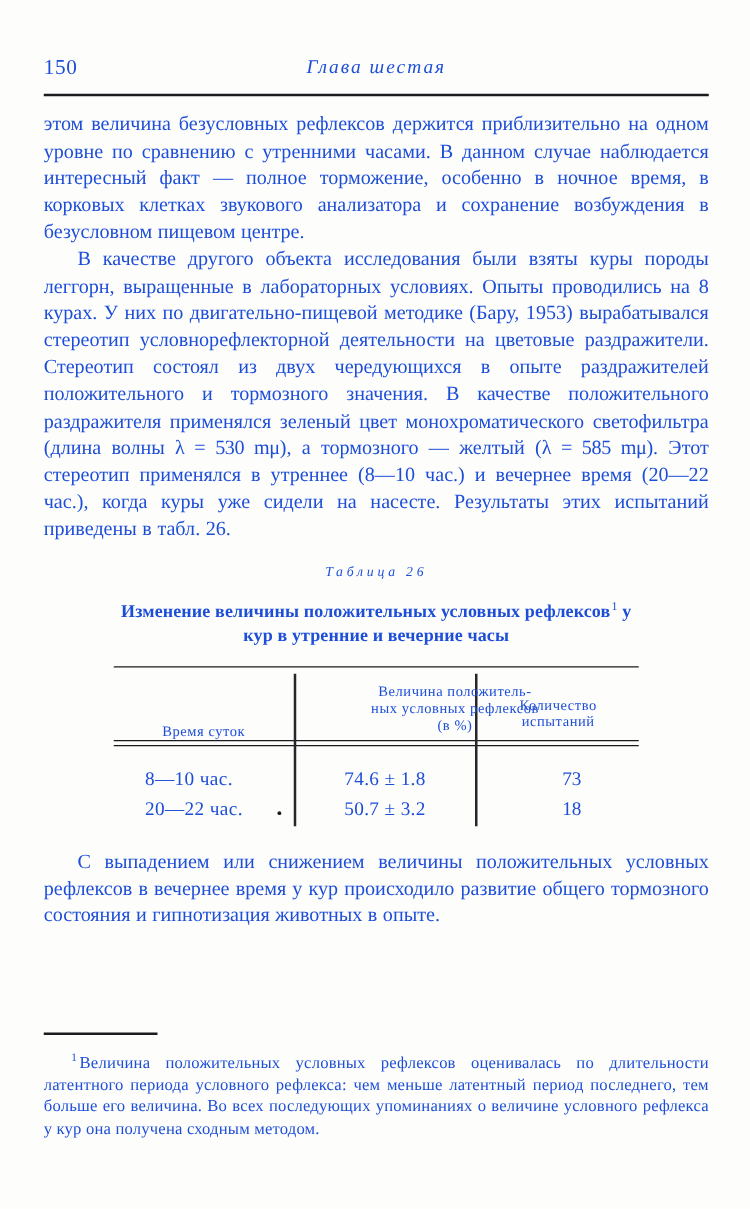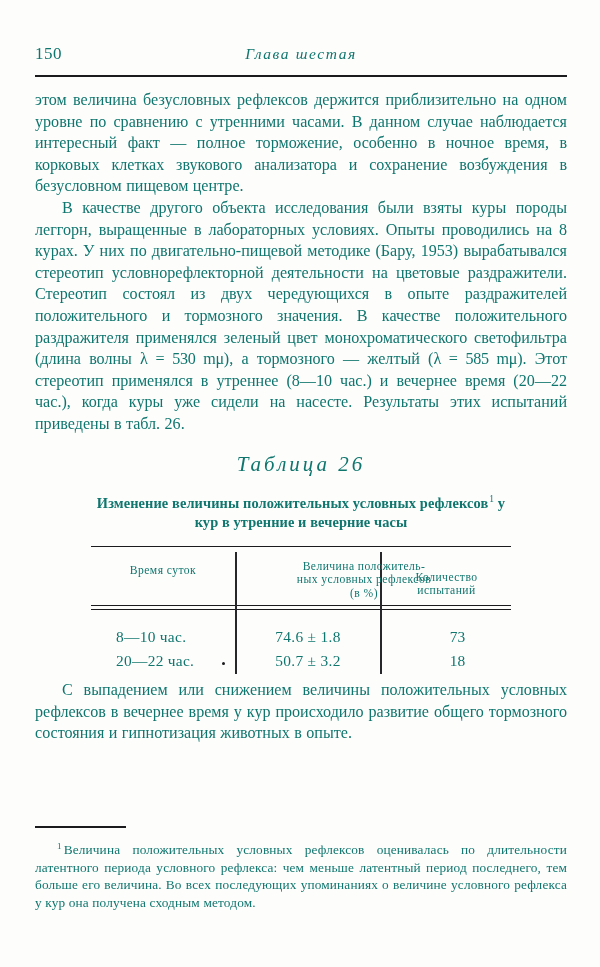--- a/index.html
+++ b/index.html
@@ -7,21 +7,21 @@
     padding: 0;
     background: #ffffff;
   }
   .page {
     position: relative;
     width: 600px;
     height: 967px;
     margin: 0 auto;
     background: #fdfdfc;
     font-family: "Liberation Serif", "DejaVu Serif", serif;
-    color: #0f766e;
+    color: #1d4ed8;
     overflow: hidden;
   }
 
   
   .runhead {
     position: absolute;
     left: 35px;
     top: 44px;
     width: 532px;
     height: 24px;
@@ -77,21 +77,21 @@
   
   .tablewrap {
     position: absolute;
     left: 35px;
     top: 452px;
     width: 532px;
   }
   .tnum {
     text-align: center;
     font-style: italic;
-    font-size: 21px;
+    font-size: 11px;
     letter-spacing: 3px;
     margin-bottom: 13px;
   }
   .tcaption {
     text-align: center;
     font-weight: bold;
     font-size: 14.4px;
     line-height: 19px;
     letter-spacing: 0.1px;
     margin: 0 auto;
@@ -137,21 +137,21 @@
     top: 6px;
     height: 52px;
   }
   .th {
     position: absolute;
     font-size: 11.6px;
     line-height: 13.6px;
     text-align: center;
     letter-spacing: 0.45px;
   }
-  .th-time  { left: 0px;   top: 12px; width: 144px; font-family: Liberation Serif, serif; }
+  .th-time  { left: 0px;   top: 40px; width: 144px; font-family: Liberation Serif, serif; }
   .th-value { left: 146px; top: 8px;  width: 166px; margin-left: 44px; }
   .th-count { left: 291px; top: 19px; width: 129px; }
 
   .trow {
     position: absolute;
     height: 26px;
     font-size: 15.4px;
   }
   .trow.r1 { top: 82px; }
   .trow.r2 { top: 106px; }

